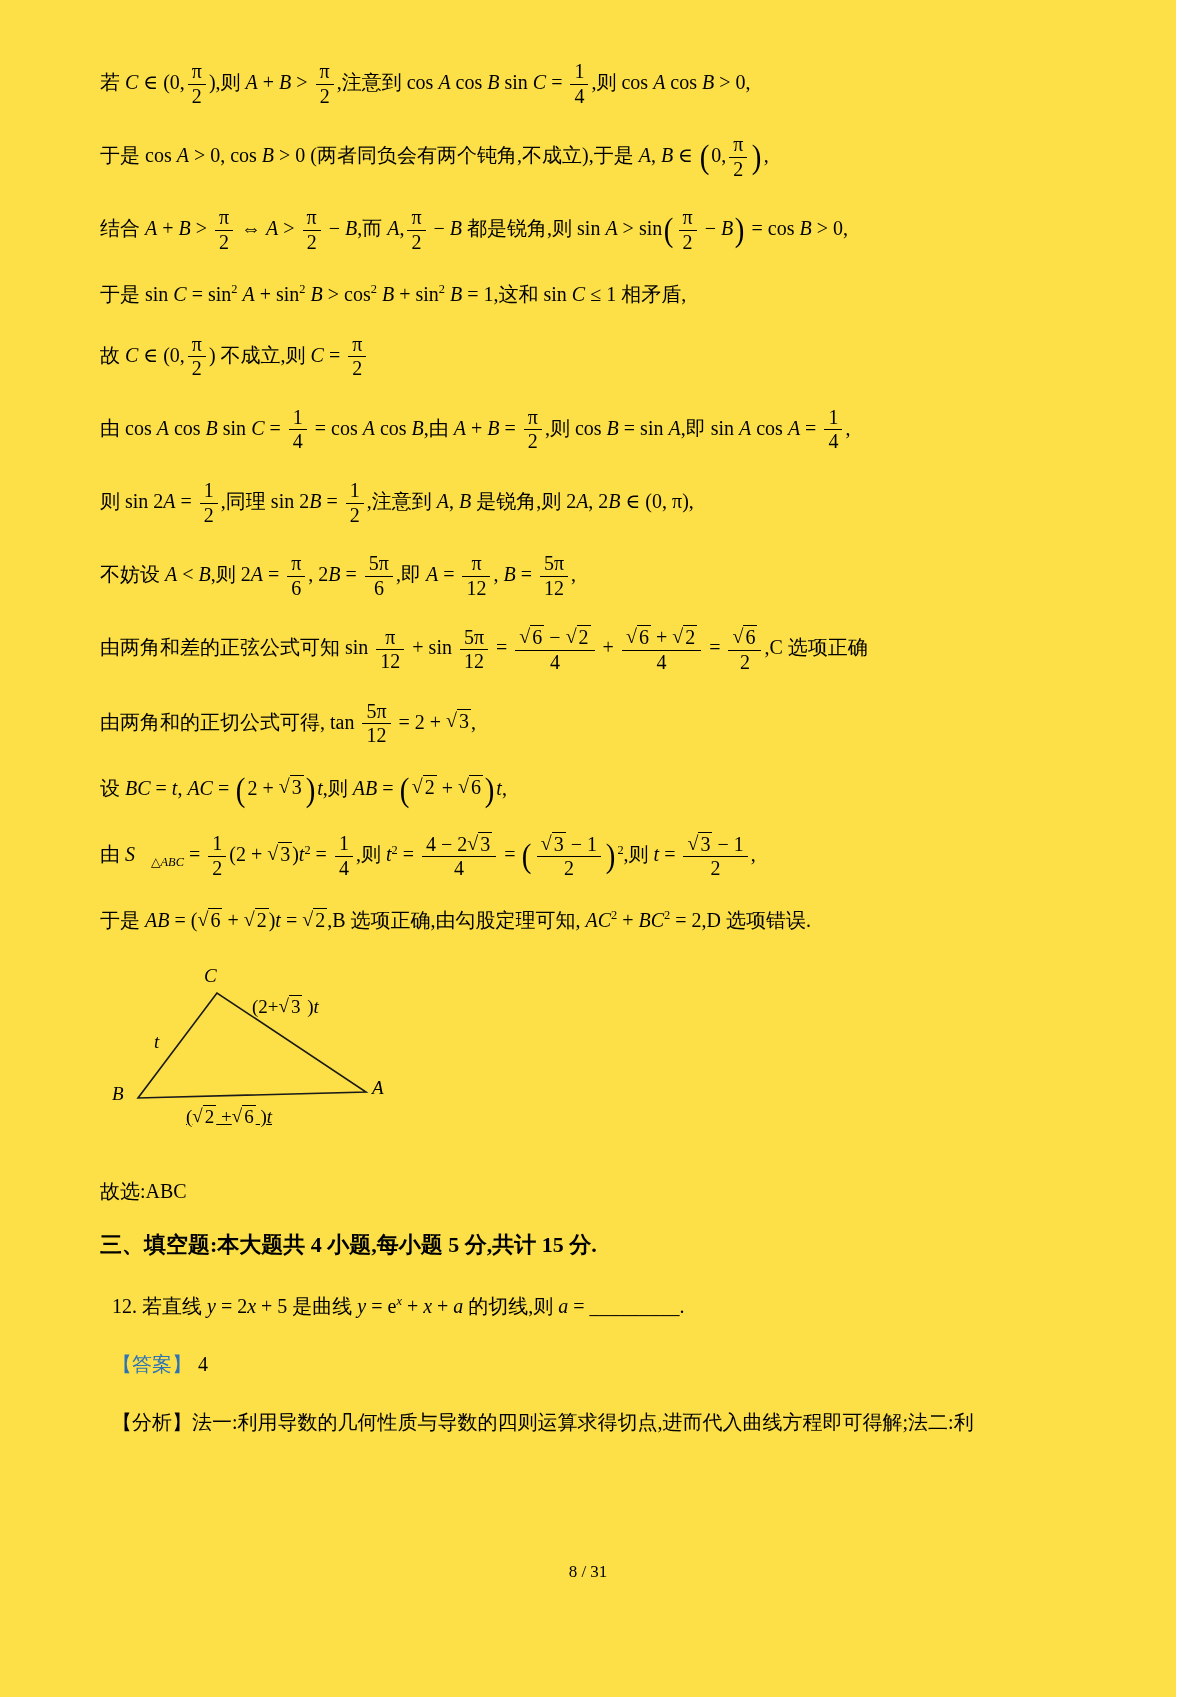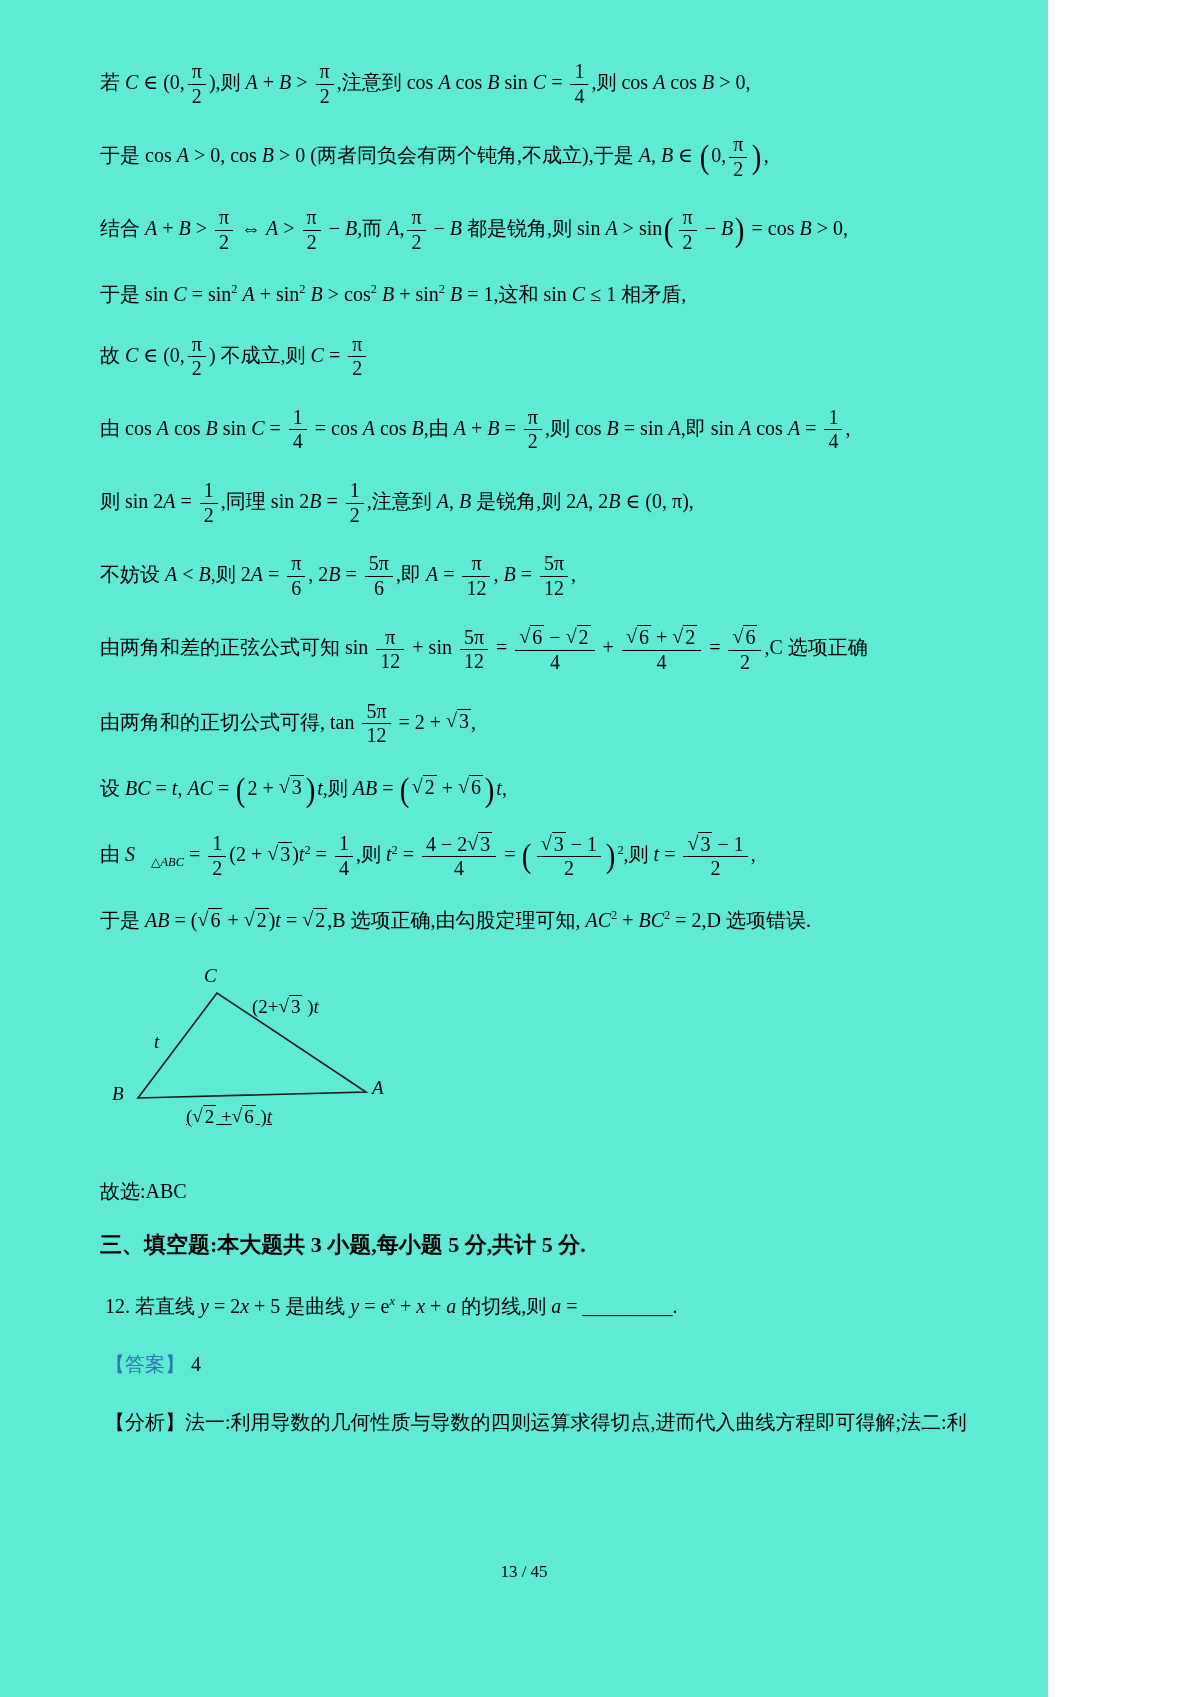--- a/index.html
+++ b/index.html
@@ -2,21 +2,21 @@
 <html><head>
 <meta charset="utf-8">
 <style>
   * { margin:0; padding:0; box-sizing:border-box; }
   html,body { background:#ffffff; }
   body {
     width:1200px; height:1697px;
     font-family:"Liberation Serif","DejaVu Serif",serif;
     font-size:20px; color:#000;
   }
-  .page { position:relative; width:1048px; height:1697px; background:#5eead4; overflow:hidden; }
+  .page { position:relative; width:1176px; height:1697px; background:#fde047; overflow:hidden; }
   .content { position:absolute; left:100px; top:60px; width:1005px; }
   .line { margin:0 0 25px 0; line-height:1.4; }
   .line i { font-style:italic; }
   
   .frac { display:inline-flex; flex-direction:column; vertical-align:middle;
           text-align:center; margin:0 3px; line-height:1.18; }
   .frac .num, .frac .den { display:block; padding:0 4px; }
   .frac .den { border-top:1.4px solid #000; }
   
   .sqrt { white-space:nowrap; }
@@ -26,21 +26,21 @@
   sub { font-size:0.62em; vertical-align:sub; line-height:0;margin-left:16px; }
   .bigp { display:inline-block; font-size:1.7em; vertical-align:middle;
           line-height:1; font-weight:300; margin:0 1px; transform:scaleX(0.85); }
   
   .diagram { position:relative; width:360px; height:200px; margin:10px 0 18px 10px; }
   .diagram svg { position:absolute; left:0; top:0; }
   .dlabel { position:absolute; font-size:19px; white-space:nowrap; }
   
   .sec-header { font-weight:700; font-size:22px; margin:14px 0 32px 0;
                 font-family:"Liberation Serif","DejaVu Serif",serif; }
-  .qline { margin:0 0 30px 5px; line-height:1.4; }
+  .qline { margin:0 0 30px 12px; line-height:1.4; }
   .blue { color:#2E74B5; }
   .ans-val { margin-left:6px; }
   .footer { position:absolute; left:0; top:1562px; width:100%;
             text-align:center; font-size:17px; }
 </style>
 </head>
 <body>
 
 <div class="page">
   <div class="content">
@@ -156,27 +156,27 @@
       <div class="dlabel" style="left:94px;  top:6px;"><i>C</i></div>
       <div class="dlabel" style="left:2px;   top:124px;"><i>B</i></div>
       <div class="dlabel" style="left:262px; top:118px;"><i>A</i></div>
       <div class="dlabel" style="left:44px;  top:72px;"><i>t</i></div>
       <div class="dlabel" style="left:142px; top:36px;">(2+<span class="sqrt"><span class="rad">√</span><span class="radv">3</span></span> )<i>t</i></div>
       <div class="dlabel" style="left:76px;  top:146px;text-decoration:underline;">(<span class="sqrt"><span class="rad">√</span><span class="radv">2</span></span> +<span class="sqrt"><span class="rad">√</span><span class="radv">6</span></span> )<i>t</i></div>
     </div>
 
     <div class="line">故选:ABC</div>
 
-    <div class="sec-header">三、填空题:本大题共 3 小题,每小题 5 分,共计 5 分.</div>
+    <div class="sec-header">三、填空题:本大题共 4 小题,每小题 5 分,共计 15 分.</div>
 
     <div class="qline">12. 若直线 <i>y</i> = 2<i>x</i> + 5 是曲线 <i>y</i> = e<sup><i>x</i></sup> + <i>x</i> + <i>a</i> 的切线,则 <i>a</i> = _________.</div>
 
     <div class="qline">
       <span class="blue">【答案】</span><span class="ans-val">4</span>
     </div>
 
 
     <div class="qline">【分析】法一:利用导数的几何性质与导数的四则运算求得切点,进而代入曲线方程即可得解;法二:利</div>
 
   </div>
 
-  <div class="footer">13 / 45</div>
+  <div class="footer">8 / 31</div>
 </div>
 
 </body></html>

